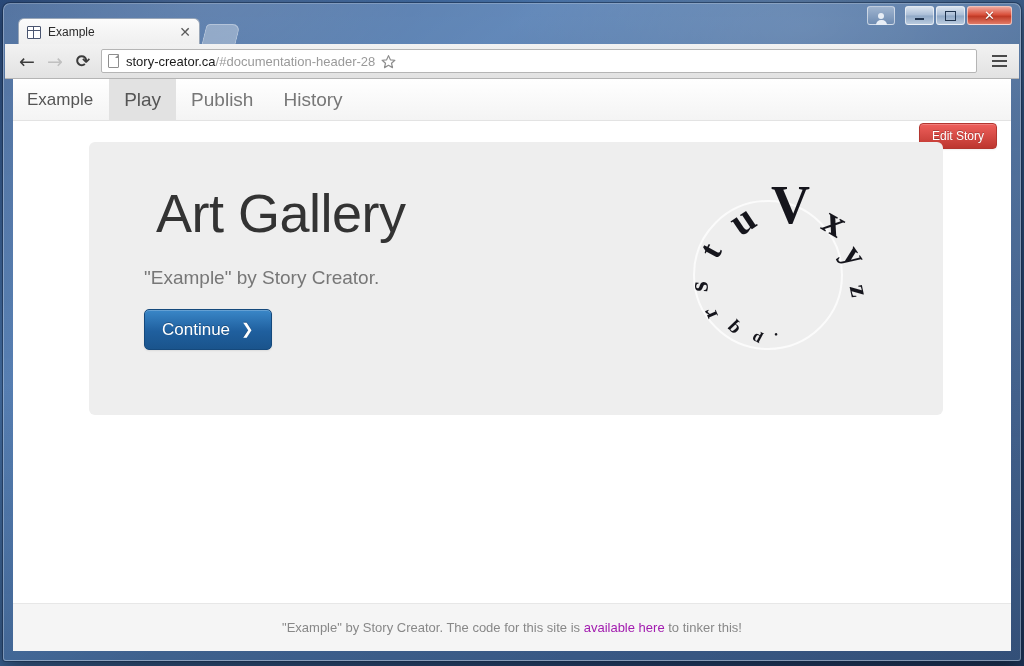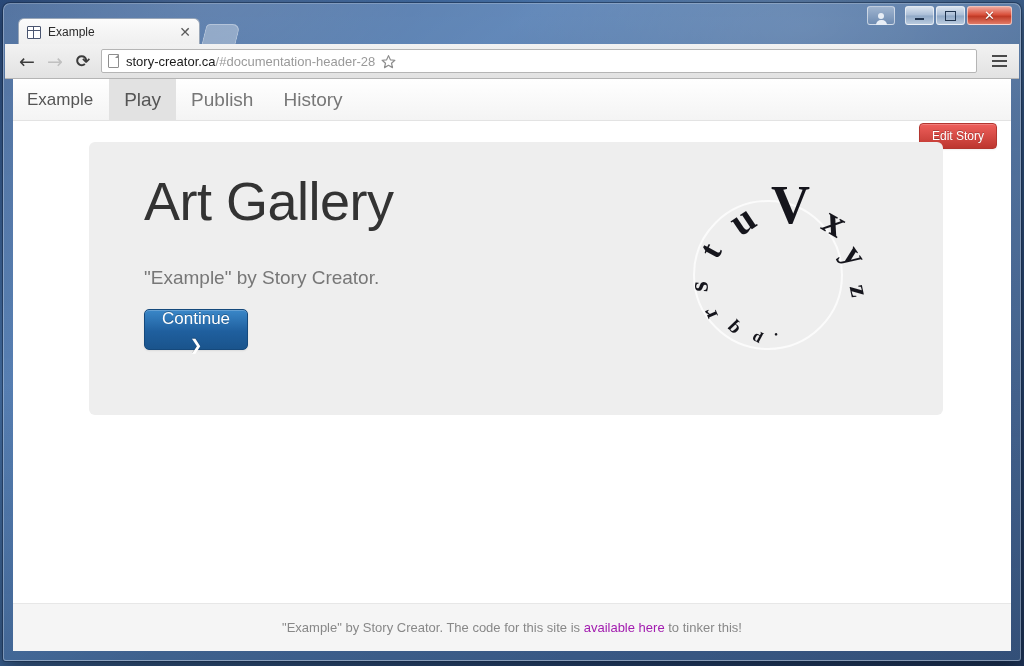--- a/index.html
+++ b/index.html
@@ -213,37 +213,36 @@
   .hero {
     position: absolute; left: 76px; top: 63px;
     width: 854px; height: 273px;
     background: #eeeeee; border-radius: 6px;
   }
   .hero-title {
     position: absolute; left: 55px; top: 32px;
     font-size: 54px; color: #333; line-height: 1;
     letter-spacing: -0.5px;
     font-weight: normal;
-    margin: 0;
+    margin: 12px;
   }
   .hero-sub {
     position: absolute; left: 55px; top: 126px;
     font-size: 19px; color: #777; line-height: 1;
     margin: 0;
   }
   .continue-btn {
     position: absolute; left: 55px; top: 167px;
     height: 41px; padding: 0 17px;
     display: flex; align-items: center; gap: 11px;
     font-size: 17px; color: #fff; line-height: 1;
     background: linear-gradient(180deg, #3a87c8 0%, #1f5f9e 55%, #1a548c 100%);
     border: 1px solid #15497c; border-radius: 5px;
     text-shadow: 0 -1px 0 rgba(0,0,0,0.25);
     box-shadow: inset 0 1px 0 rgba(255,255,255,0.22), 0 1px 2px rgba(0,0,0,0.08);
-    flex-direction: column;
   }
   .continue-btn .chev {
     font-size: 15px; font-weight: bold;
     font-family: "DejaVu Sans", sans-serif;
   }
 
   
   .artwork {
     position: absolute; left: 574px; top: 30px;
     width: 240px; height: 215px;

